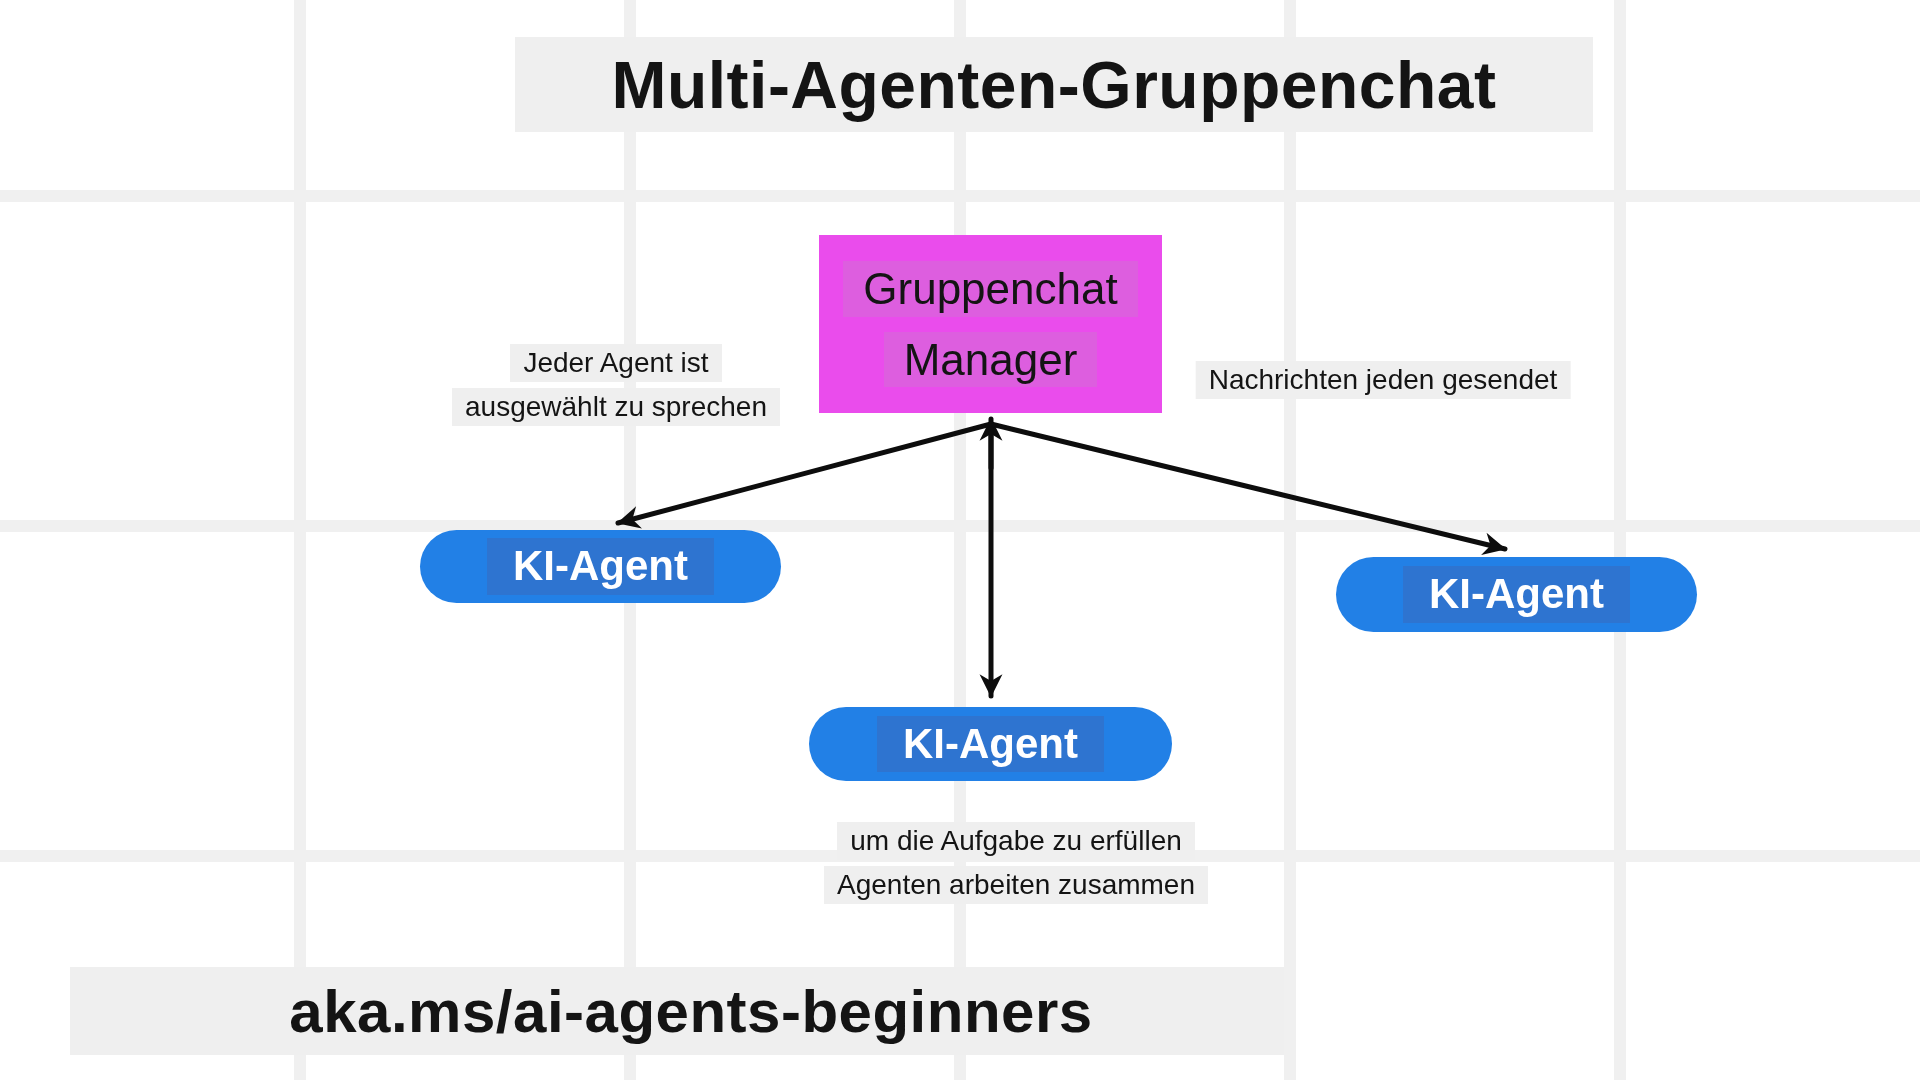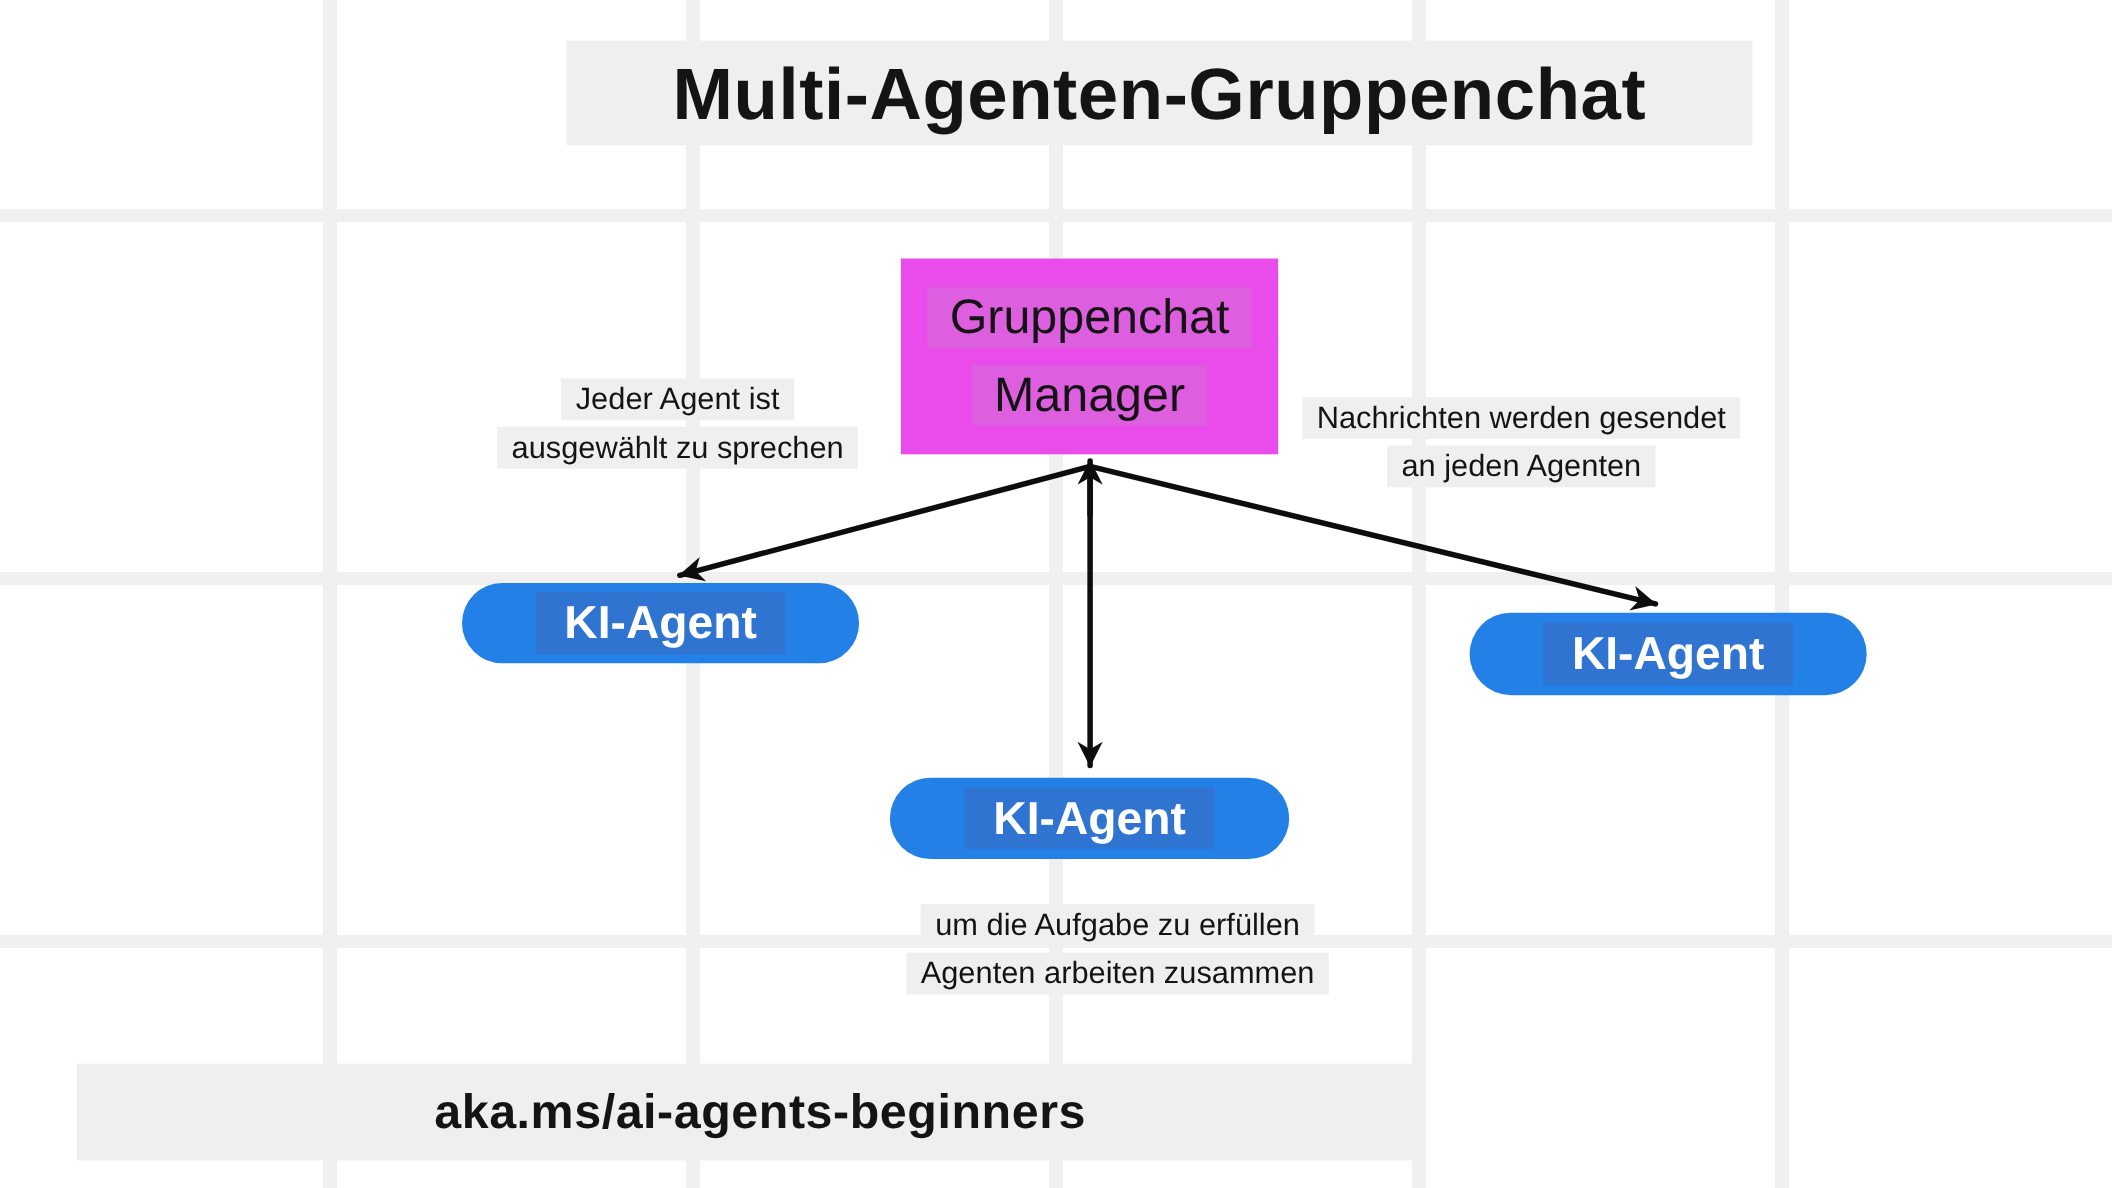--- a/index.html
+++ b/index.html
@@ -42,21 +42,21 @@
     align-items: center;
     justify-content: center;
     color: var(--text);
   }
   .title-banner {
     left: 515px; top: 37px; width: 1078px; height: 95px;
     font-size: 66px; font-weight: 600; letter-spacing: 0.5px;
   }
   .footer-banner {
     left: 70px; top: 967px; width: 1214px; height: 88px;
-    font-size: 44px; font-weight: 600; letter-spacing: 0.5px; padding-left: 28px;
+    font-size: 60px; font-weight: 600; letter-spacing: 0.5px; padding-left: 28px;
   }
 
   .manager-box {
     position: absolute;
     left: 819px; top: 235px; width: 343px; height: 178px;
     background: var(--manager_fill);
     display: flex; flex-direction: column;
     align-items: center; justify-content: center;
     gap: 15px;
   }
@@ -140,22 +140,21 @@
     <span class="hl">Gruppenchat</span>
     <span class="hl">Manager</span>
   </div>
 
   <div class="annotation annotation-left">
     <span class="line">Jeder Agent ist</span>
     <span class="line">ausgewählt zu sprechen</span>
   </div>
 
   <div class="annotation annotation-right">
-    <span class="line">Nachrichten werden gesendet</span>
-    <span class="line">an jeden Agenten</span>
+    <span class="line">Nachrichten jeden gesendet</span>
   </div>
 
   <div class="annotation annotation-bottom">
     <span class="line">um die Aufgabe zu erfüllen</span>
     <span class="line">Agenten arbeiten zusammen</span>
   </div>
 
   <div class="agent-pill agent-left">
     <span class="hl">KI-Agent</span>
   </div>

